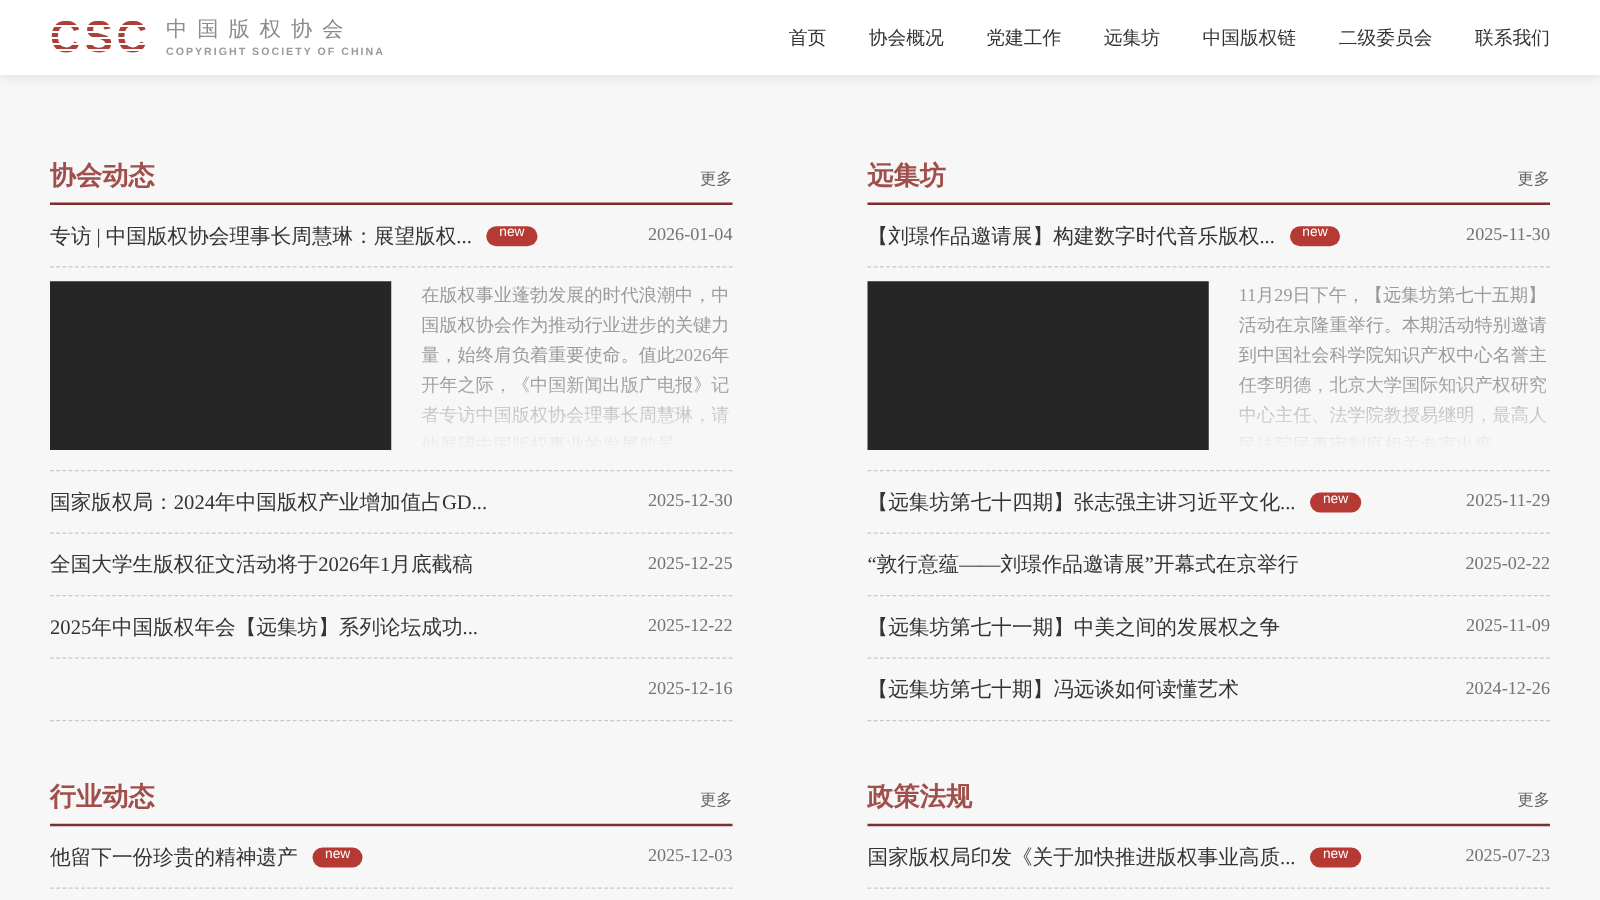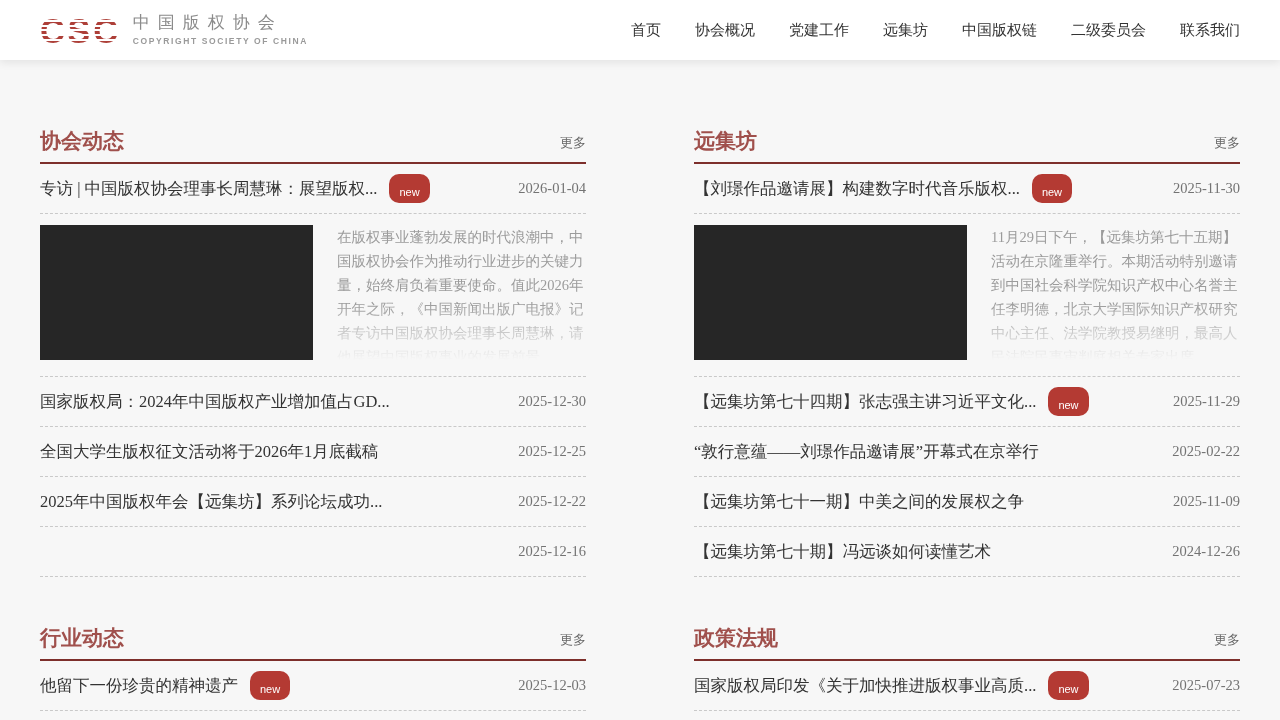--- a/index.html
+++ b/index.html
@@ -17,21 +17,21 @@
     font-family:"Liberation Sans", sans-serif;
   }
   
   .site-header{
     height:60px;background:#fff;
     display:flex;align-items:center;justify-content:space-between;
     padding:0 40px;
     box-shadow:0 3px 8px rgba(0,0,0,.08);
     position:relative;z-index:5;
   }
-  .logo{display:flex;align-items:flex-start;gap:12px;cursor:pointer;}
+  .logo{display:flex;align-items:center;gap:12px;cursor:pointer;}
   .logo-acronym{
     font-family:"Liberation Sans", sans-serif;
     font-weight:800;font-size:34px;line-height:1;letter-spacing:3px;
     color:var(--logo-red);
     background:repeating-linear-gradient(180deg,var(--logo-red) 0 2.6px,#fff 2.6px 4.6px);
     -webkit-background-clip:text;background-clip:text;
     -webkit-text-fill-color:transparent;
     transform:scaleY(1.05);
   }
   .logo-text{display:flex;flex-direction:column;justify-content:center;}
@@ -67,21 +67,21 @@
     cursor:pointer;
     justify-content:center;
   }
   .news-title{
     font-family:"Liberation Serif","DejaVu Serif",serif;
     font-size:16.5px;color:#333;white-space:nowrap;overflow:hidden;
   }
   .badge{
     flex:none;background:var(--badge-bg);color:#fff;
     font-family:"Liberation Sans", sans-serif;
-    font-size:11px;line-height:1;padding:13px 10px 5px;border-radius:10px;
+    font-size:11px;line-height:1;padding:0 10px 5px;border-radius:10px;
     margin-left:12px;
   }
   .row-spacer{flex:1;min-width:14px;}
   .news-date{
     flex:none;
     font-family:"Liberation Serif","DejaVu Serif",serif;
     font-size:14.5px;color:#737373;
   }
   .featured{
     display:flex;gap:24px;padding:11px 0 16px;

